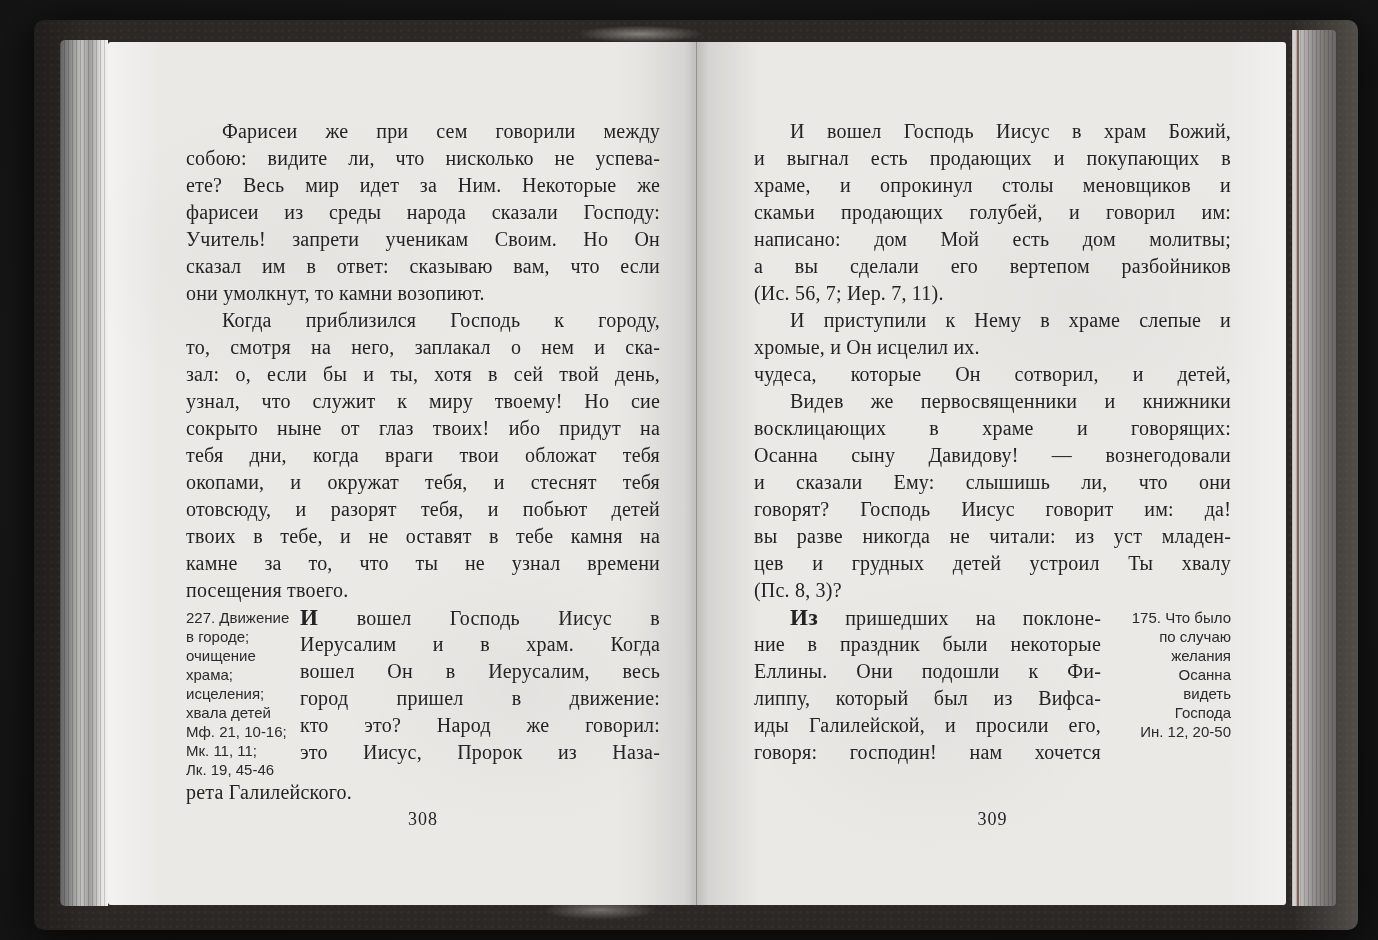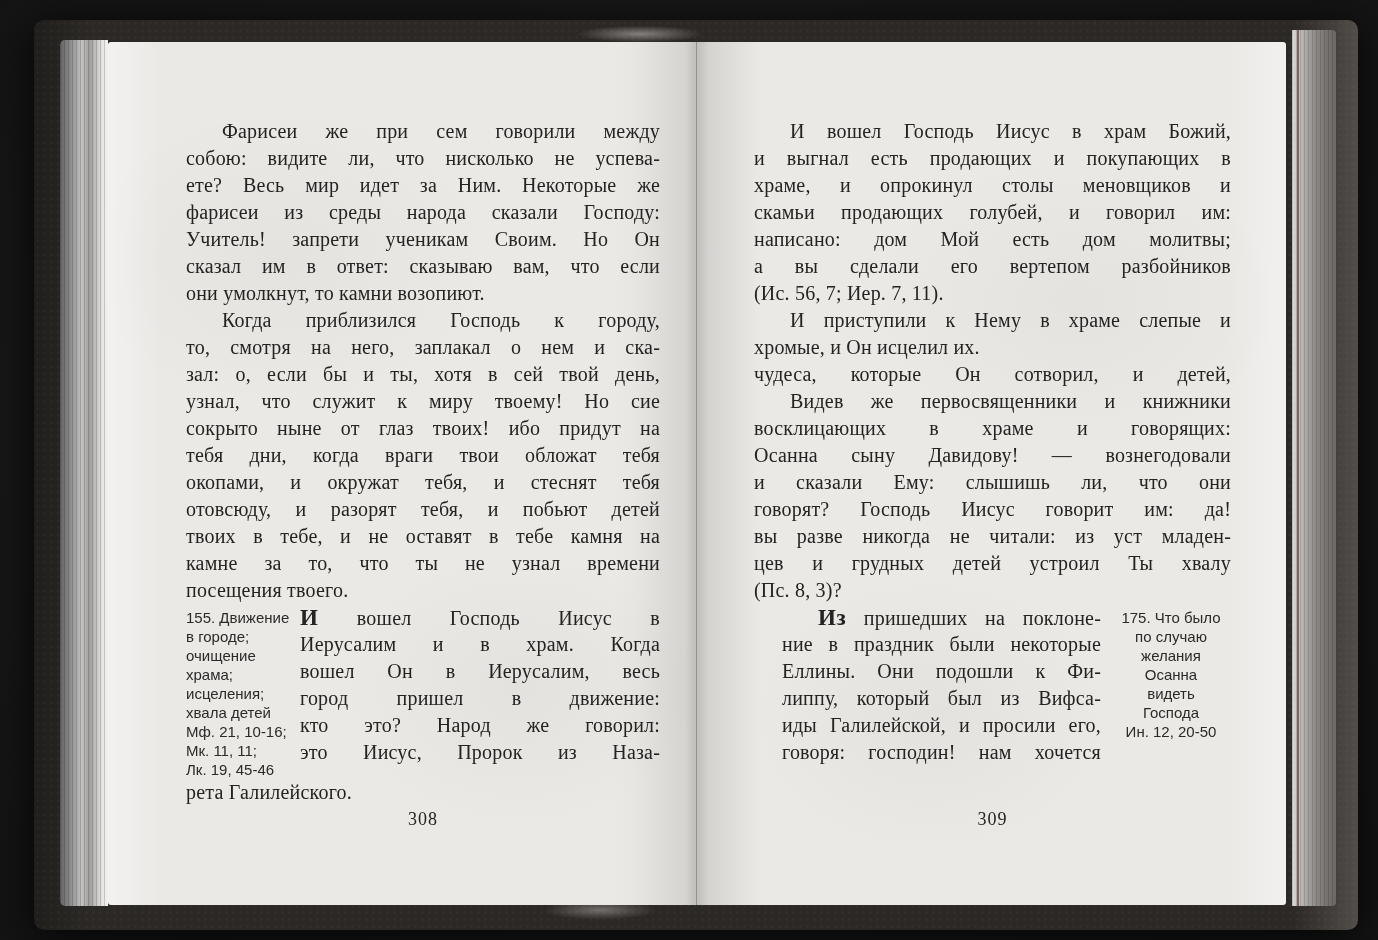--- a/index.html
+++ b/index.html
@@ -82,27 +82,27 @@
   .line{
     height:27px;line-height:27px;font-size:20px;letter-spacing:0.2px;
     text-align:justify;text-align-last:justify;overflow:hidden;
   }
   .line.last{text-align-last:left;}
   .line.indent{padding-left:36px;}
   .lead{font-weight:bold;font-size:23px;letter-spacing:0.5px;}
 
   .section{display:grid;}
   .section-note-left{grid-template-columns:114px 1fr;}
-  .section-note-right{grid-template-columns:1fr 130px;margin-left:28px;}
+  .section-note-right{grid-template-columns:1fr 130px;}
   .note{
     font-family:"Liberation Sans","DejaVu Sans",sans-serif;
     font-size:15px;line-height:19px;color:#2b2a28;padding-top:4px;
   }
   .note .nline{white-space:nowrap;}
-  .note-align-right{text-align:center;padding-left:10px;}
+  .note-align-right{text-align:right;padding-left:10px;}
 
   .page-number{
     position:absolute;bottom:72px;height:27px;line-height:27px;
     font-size:18px;letter-spacing:1px;text-align:center;color:#242321;
   }
   .page-number-left{left:78px;width:474px;}
   .page-number-right{left:63px;width:477px;margin-top:23px;}
 </style>
 </head>
 <body>
@@ -131,21 +131,21 @@
           <div class="line">сокрыто ныне от глаз твоих! ибо придут на</div>
           <div class="line">тебя дни, когда враги твои обложат тебя</div>
           <div class="line">окопами, и окружат тебя, и стеснят тебя</div>
           <div class="line">отовсюду, и разорят тебя, и побьют детей</div>
           <div class="line">твоих в тебе, и не оставят в тебе камня на</div>
           <div class="line">камне за то, что ты не узнал времени</div>
           <div class="line last">посещения твоего.</div>
         </div>
         <div class="section section-note-left">
           <div class="note">
-            <div class="nline">155. Движение</div>
+            <div class="nline">227. Движение</div>
             <div class="nline">в городе;</div>
             <div class="nline">очищение</div>
             <div class="nline">храма;</div>
             <div class="nline">исцеления;</div>
             <div class="nline">хвала детей</div>
             <div class="nline">Мф. 21, 10-16;</div>
             <div class="nline">Мк. 11, 11;</div>
             <div class="nline">Лк. 19, 45-46</div>
           </div>
           <div>

